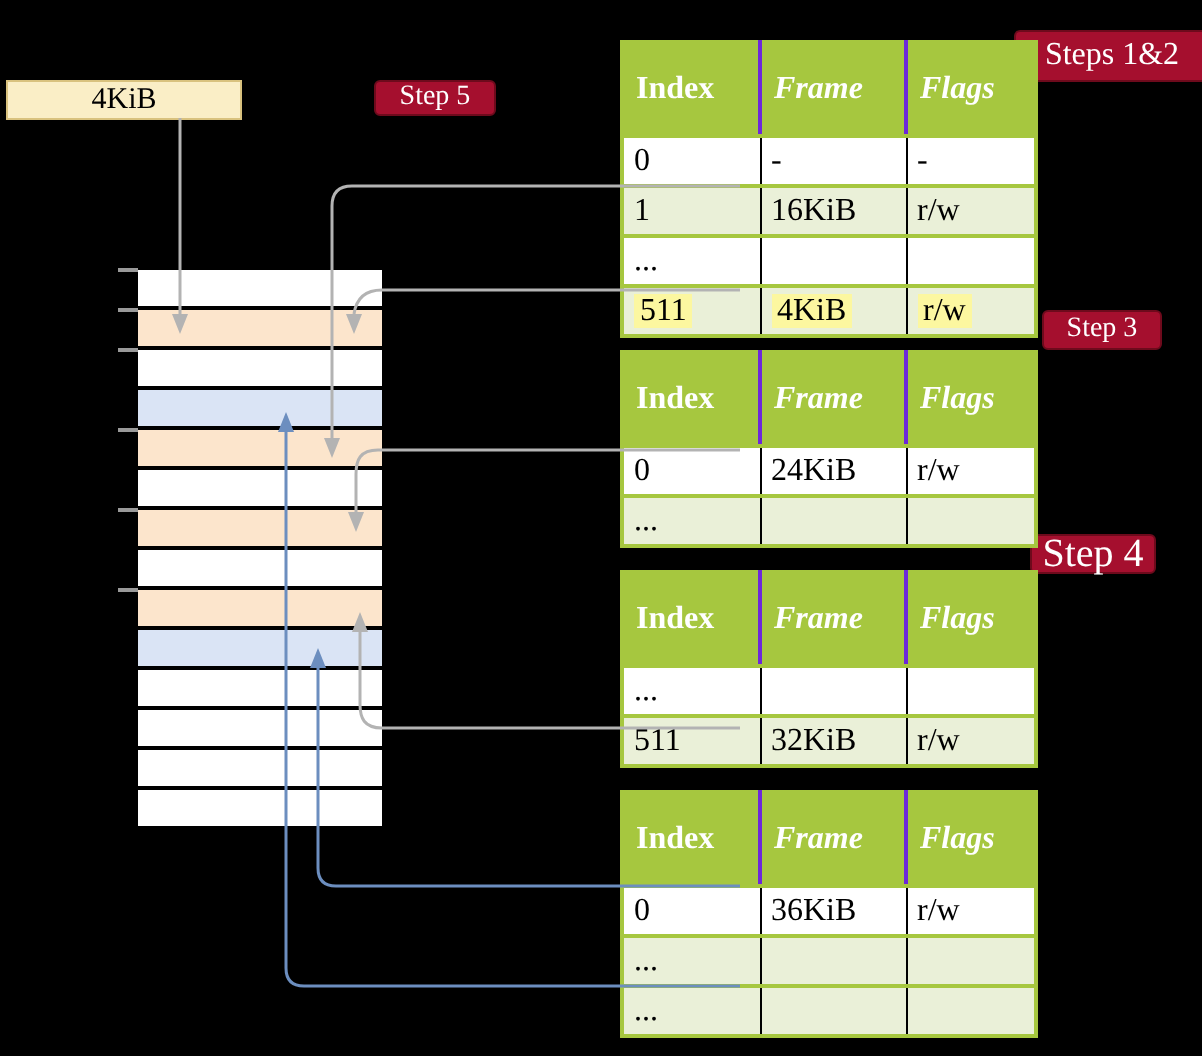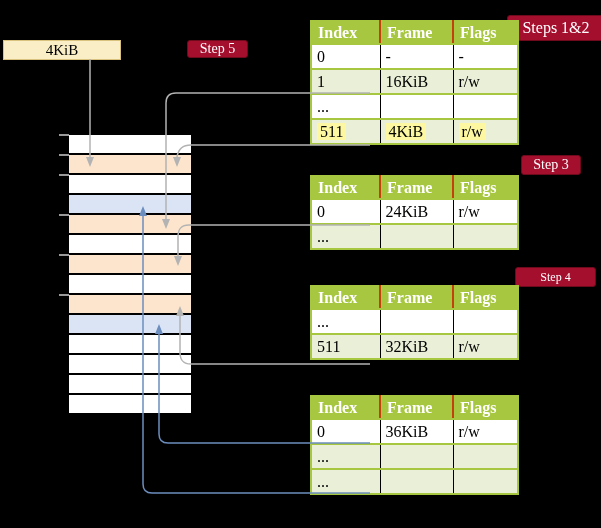--- a/index.html
+++ b/index.html
@@ -11,38 +11,38 @@
     background:var(--frame-box-bg);border:1px solid var(--frame-box-border);
     color:#000;font-size:15px;line-height:18px;text-align:center;}
 
   
   .badge{position:absolute;background:var(--badge-bg);color:var(--badge-text);
     border:1px solid var(--badge-border);border-radius:3px;text-align:center;
     box-sizing:border-box;white-space:nowrap;}
   #badge-step0{left:187px;top:40px;width:61px;height:18px;font-size:14px;line-height:16px;}
   #badge-steps12{left:507px;top:15px;width:98px;height:26px;font-size:16px;line-height:24px;}
   #badge-step3{left:521px;top:155px;width:60px;height:20px;font-size:14px;line-height:18px;}
-  #badge-step4{left:515px;top:267px;width:81px;height:20px;font-size:12px;line-height:18px;}
+  #badge-step4{left:515px;top:267px;width:63px;height:20px;font-size:20px;line-height:18px;}
 
   
   #memory{position:absolute;left:69px;top:135px;width:122px;}
   .mem-row{height:18px;margin-bottom:2px;}
   .mem-row:last-child{margin-bottom:0;}
   .mem-free{background:var(--mem-free);}
   .mem-pagetable{background:var(--mem-pagetable);}
   .mem-datapage{background:var(--mem-datapage);}
   .tick{position:absolute;left:59px;width:10px;height:2px;background:var(--tick-gray);}
 
   
   .ptable-wrap{position:absolute;left:310px;}
   table.ptable{border-collapse:collapse;table-layout:fixed;width:171px;
     border:2px solid var(--table-green);background:var(--table-green);}
   table.ptable th{background:var(--table-green);color:#fff;font-weight:bold;
-    font-size:16px;text-align:left;padding:0 6px;height:21px;box-sizing:content-box;}
-  table.ptable th + th{border-left:2px solid #c2410c;}
+    font-size:16px;text-align:left;padding:12px 6px;height:21px;box-sizing:content-box;}
+  table.ptable th + th{border-left:2px solid #6d28d9;font-style:italic;}
   table.ptable td{background:var(--table-row);color:#000;font-size:16px;
     text-align:left;padding:1px 5px;height:21px;overflow:hidden;white-space:nowrap;}
   table.ptable td + td{border-left:1px solid #000;}
   table.ptable tbody tr + tr td{border-top:2px solid var(--table-green);}
   table.ptable thead th{border-bottom:2px solid var(--table-green);}
   table.ptable tr.shade td{background:var(--table-row-alt);}
   .col0{width:55px;}.col1{width:59px;}.col2{width:51px;}
   .hl{background:var(--highlight);padding:0 3px;}
 
   

